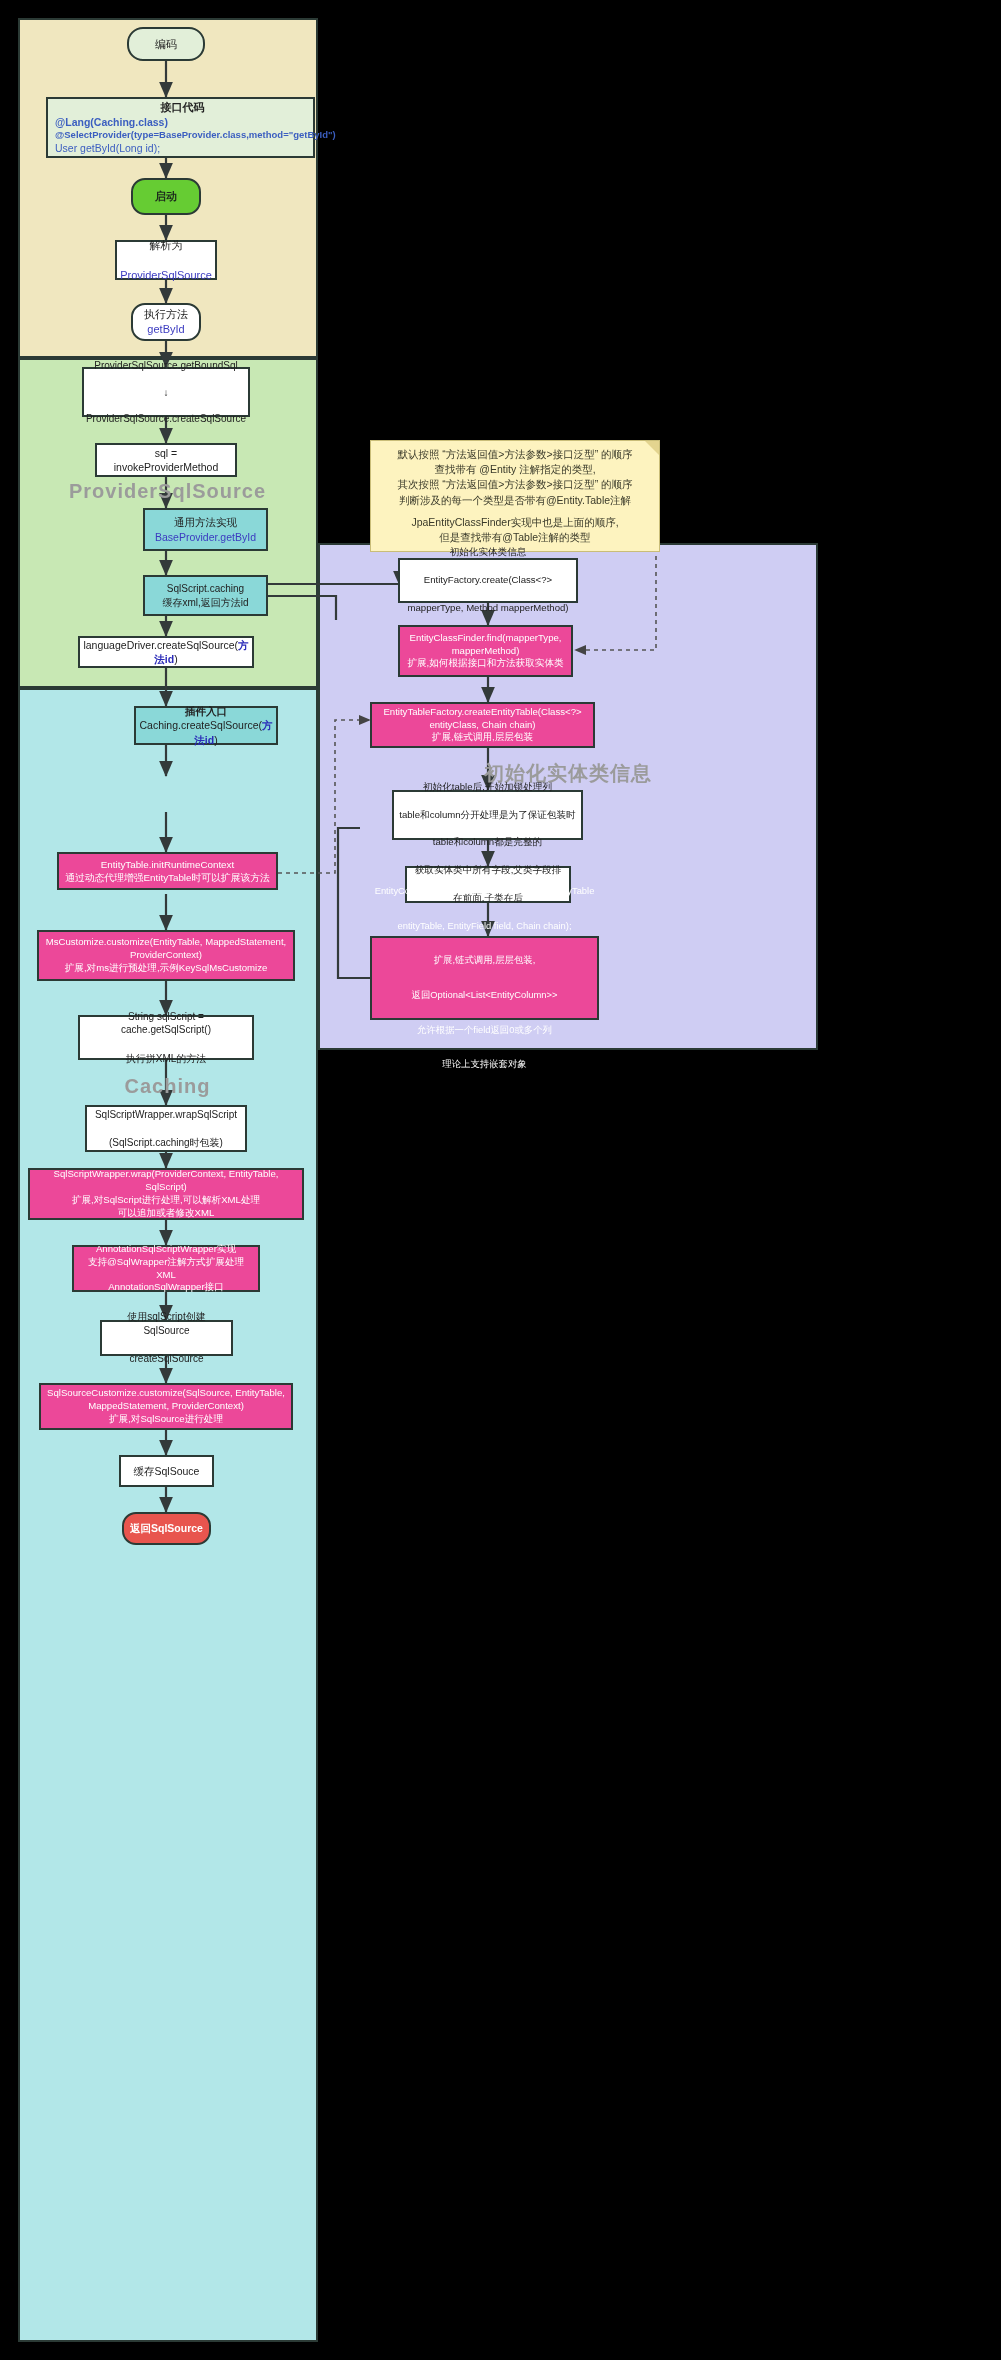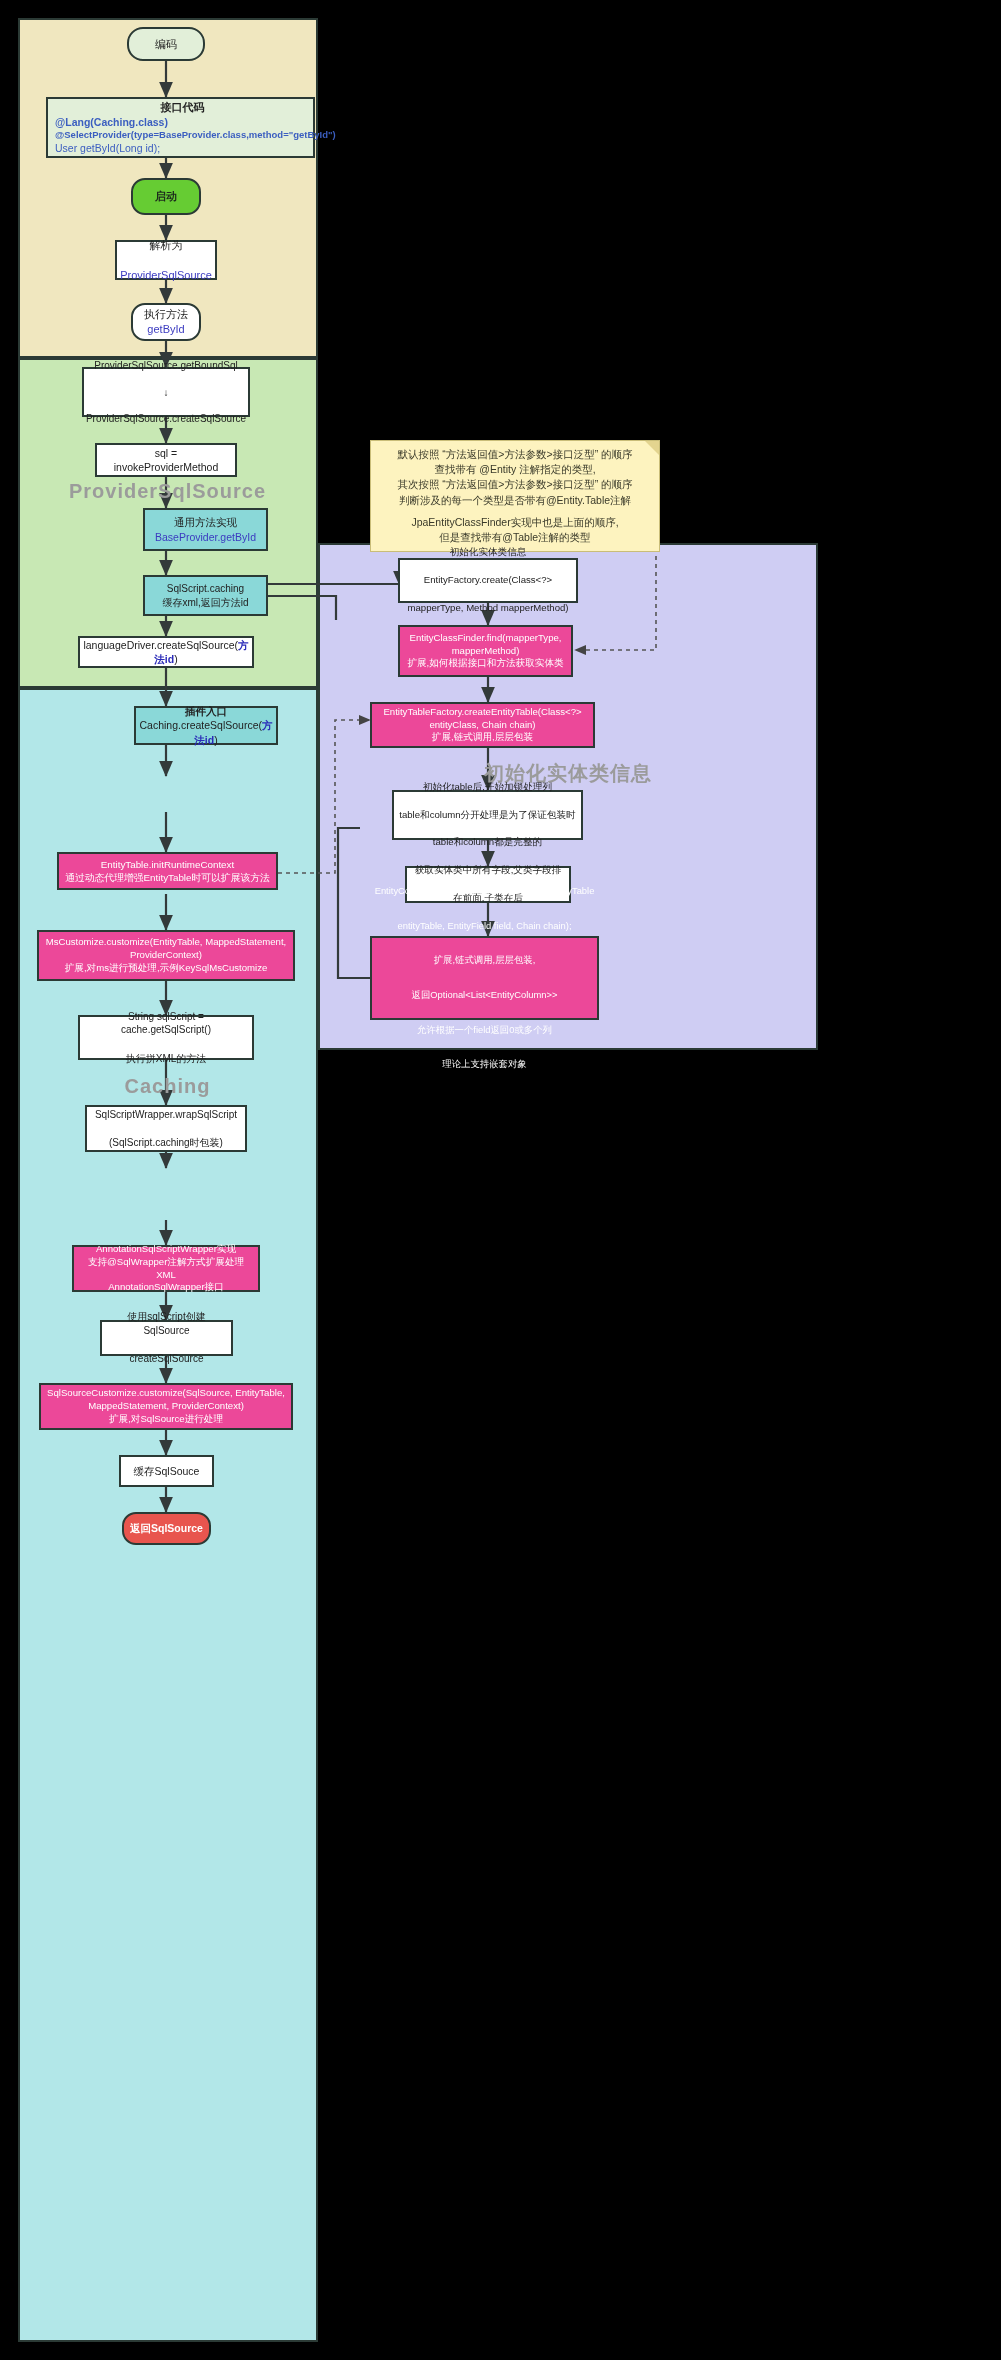--- a/index.html
+++ b/index.html
@@ -176,20 +176,25 @@
   <div class="node n-white" style="left:78px;top:1015px;width:176px;height:45px;flex-direction:column;font-size:10px;">
     <span>String sqlScript = cache.getSqlScript()</span>
     <span>执行拼XML的方法</span>
   </div>
 
   <div class="node n-white" style="left:85px;top:1105px;width:162px;height:47px;flex-direction:column;font-size:10px;">
     <span>SqlScriptWrapper.wrapSqlScript</span>
     <span>(SqlScript.caching时包装)</span>
   </div>
 
+  <div class="node n-pink" style="left:28px;top:1168px;width:276px;height:52px;flex-direction:column;font-size:9.6px;">
+    <span>SqlScriptWrapper.wrap(ProviderContext, EntityTable, SqlScript)</span>
+    <span>扩展,对SqlScript进行处理,可以解析XML处理</span>
+    <span>可以追加或者修改XML</span>
+  </div>
 
   <div class="node n-pink" style="left:72px;top:1245px;width:188px;height:47px;flex-direction:column;font-size:9.6px;">
     <span>AnnotationSqlScriptWrapper实现</span>
     <span>支持@SqlWrapper注解方式扩展处理XML</span>
     <span>AnnotationSqlWrapper接口</span>
   </div>
 
   <div class="node n-white" style="left:100px;top:1320px;width:133px;height:36px;flex-direction:column;font-size:10px;">
     <span>使用sqlScript创建SqlSource</span>
     <span>createSqlSource</span>

